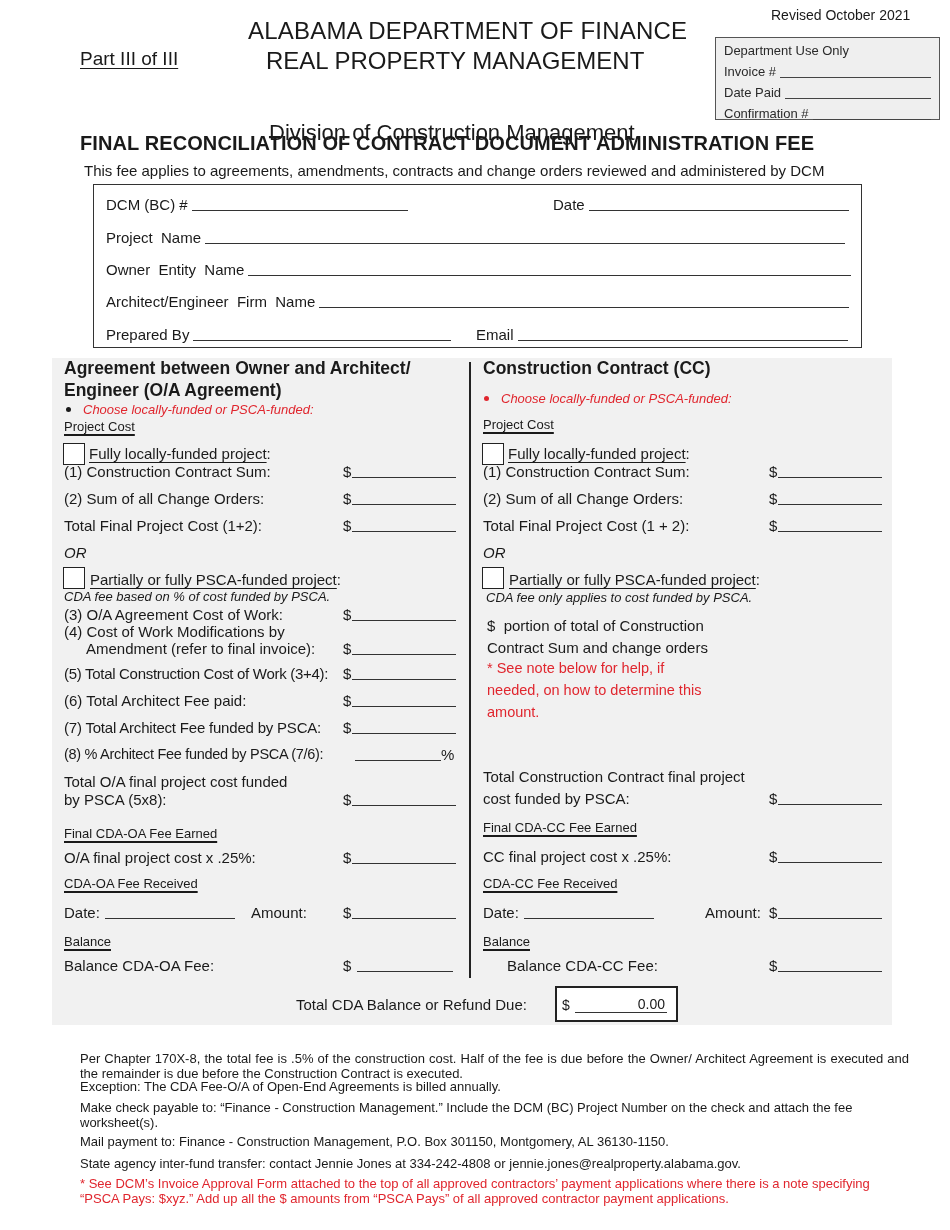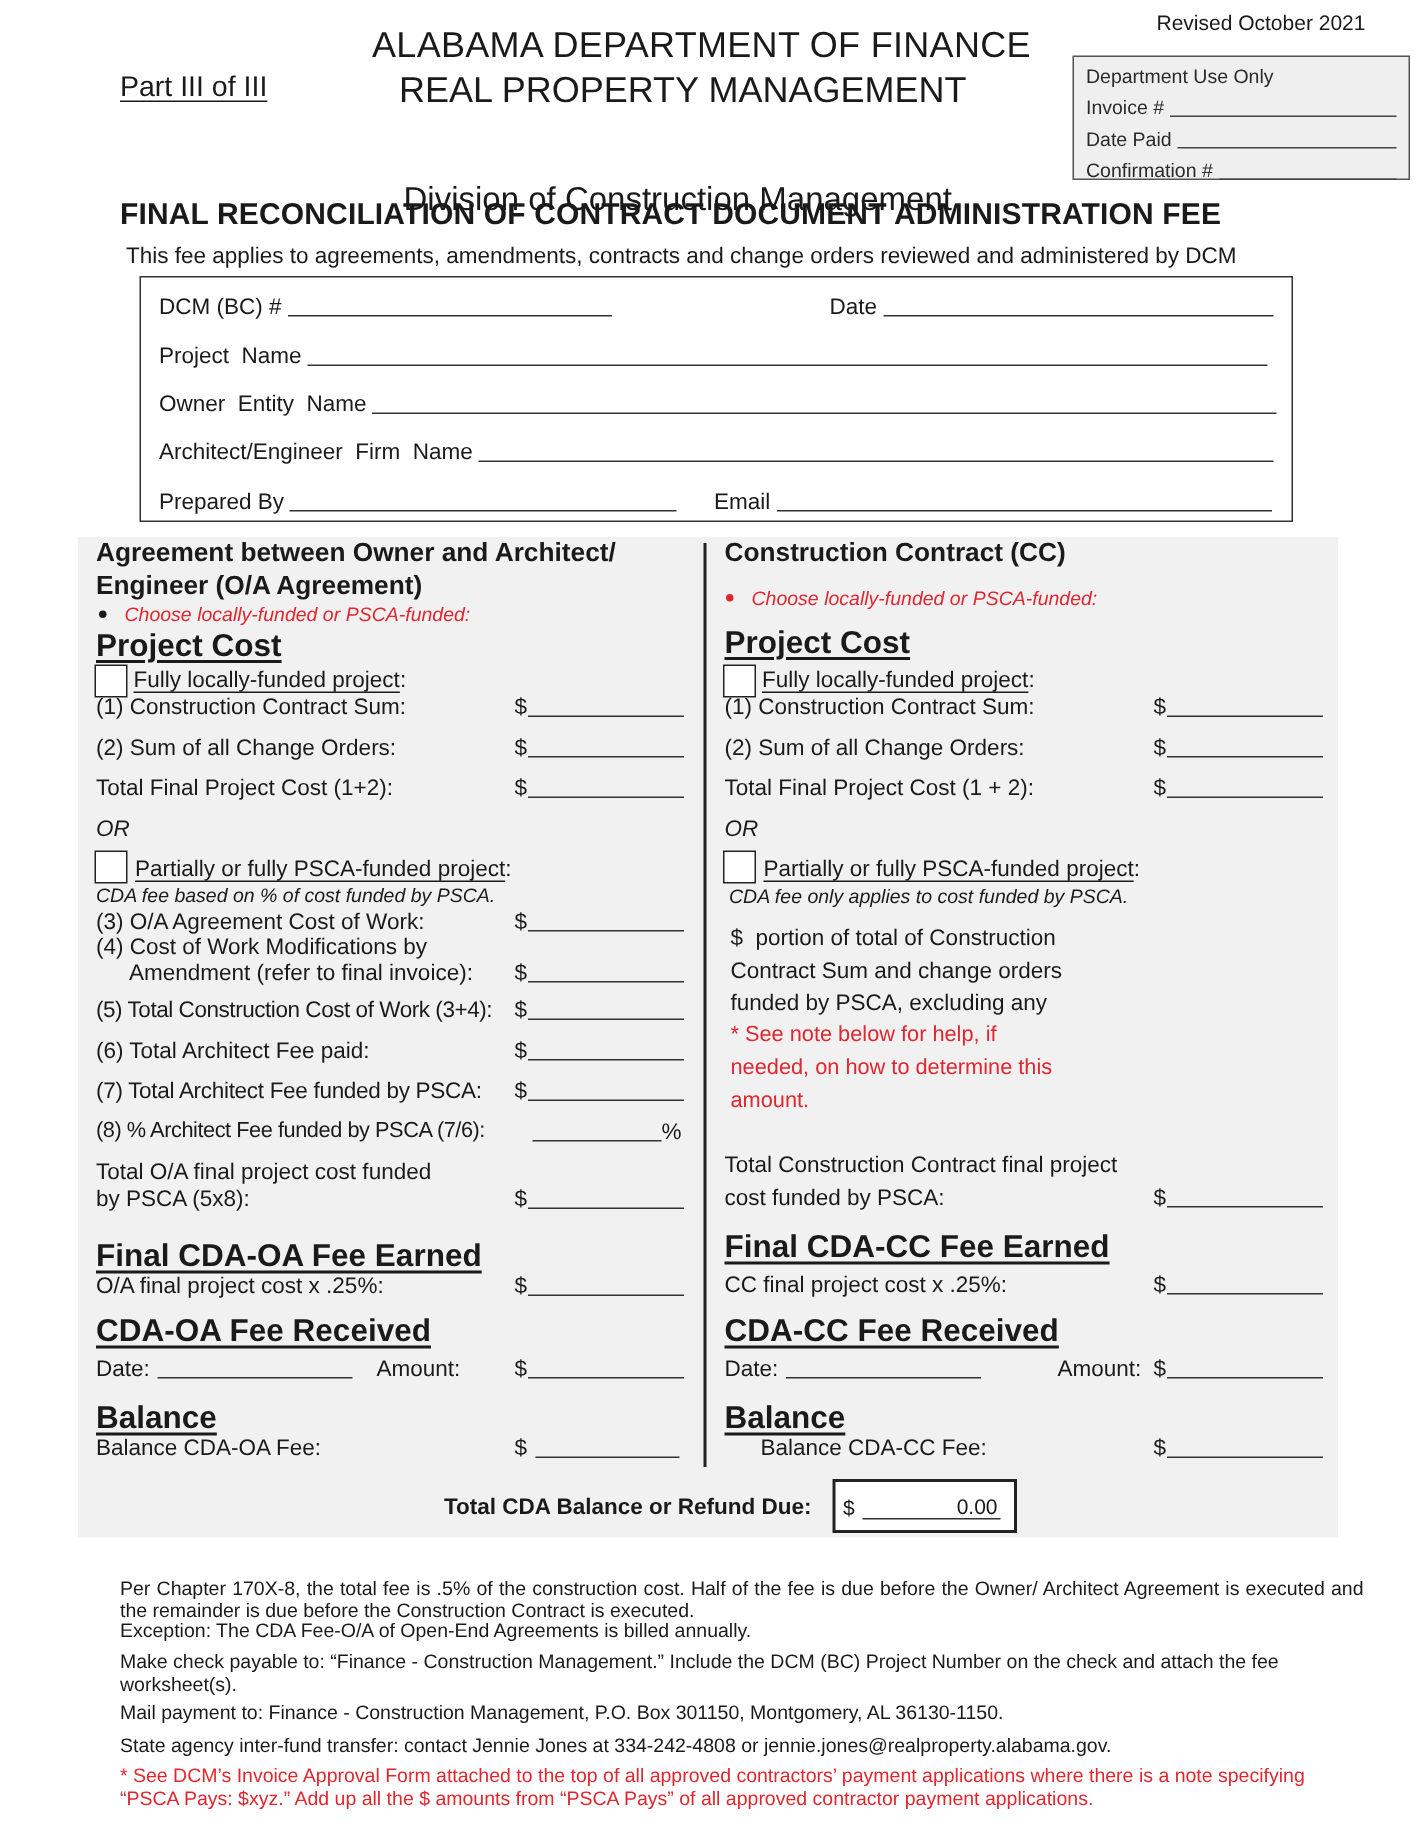--- a/index.html
+++ b/index.html
@@ -24,33 +24,33 @@
   
   .info-box { left: 93px; top: 184px; width: 769px; height: 164px; border: 1.5px solid #333; background: #fff; }
   .info-row { position: absolute; font-size: 15px; display: flex; align-items: flex-end; }
   .info-row .blank { border-bottom: 1px solid #333; height: 14px; margin-left: 4px; margin-bottom: 2px; }
 
   
   .panel { left: 52px; top: 358px; width: 840px; height: 667px; background: #f1f1f1; }
   .divider { left: 469px; top: 362px; width: 2px; height: 616px; background: #222; }
 
   .h-sec { font-size: 17.5px; font-weight: bold; line-height: 22px; }
-  .h-sub { font-size: 21px; font-weight: bold; text-decoration: underline; text-underline-offset: 3px; text-decoration-thickness: 1.5px; }
+  .h-sub { font-size: 13px; font-weight: normal; text-decoration: underline; text-underline-offset: 3px; text-decoration-thickness: 1.5px; }
   .red-italic { font-size: 13px; font-style: italic; color: #e0262e; }
   .bullet { display: inline-block; width: 5px; height: 5px; border-radius: 50%; margin-right: 12px; vertical-align: middle; position: relative; top: -1px; }
   .txt { font-size: 15px; }
   .ital { font-size: 15px; font-style: italic; }
   .small-ital { font-size: 13px; font-style: italic; }
   .red { color: #e0262e; font-size: 14.5px; }
   .cb { position: absolute; width: 22px; height: 22px; border: 1.5px solid #222; background: #fff; }
   .u { text-decoration: underline; text-underline-offset: 3px; }
   .amt { position: absolute; font-size: 15px; display: flex; align-items: flex-end; }
   .amt .ln { border-bottom: 1px solid #333; height: 14px; margin-left: 1px; margin-bottom: 2px; }
 
-  .total-label { left: 296px; top: 996px; font-size: 15px; font-weight: bold; }
+  .total-label { left: 296px; top: 996px; font-size: 15px; font-weight: normal; }
   .total-box { left: 555px; top: 986px; width: 123px; height: 36px; border: 2px solid #222; background: #fff; font-size: 14px; }
   .total-box .dollar { position: absolute; left: 5px; top: 9px; }
   .total-box .val { position: absolute; left: 18px; top: 9px; width: 92px; text-align: right; border-bottom: 1px solid #333; padding-right: 2px; line-height: 15px; }
 
   
   .note { left: 80px; font-size: 13px; line-height: 15px; white-space: normal; width: 829px; color: #1a1a1a; }
   .note.just { text-align: justify; text-align-last: left; }
   .note.red-note { color: #e0262e; }
 </style>
 </head>
@@ -249,21 +249,20 @@
 
 <div class="abs ital" style="left:483px; top:544px;">OR</div>
 
 <div class="cb" style="left:482px; top:567px;"></div>
 <div class="abs txt" style="left:509px; top:571px;"><span class="u">Partially or fully PSCA-funded project</span>:</div>
 <div class="abs small-ital" style="left:486px; top:590px;">CDA fee only applies to cost funded by PSCA.</div>
 
 <div class="abs txt" style="left:487px; top:615px; line-height:21.7px; white-space:normal;">
   <div style="white-space:pre">$  portion of total of Construction</div>
   <div>Contract Sum and change orders</div>
-  <div>funded by PSCA, excluding any</div>
   <div class="red">* See note below for help, if</div>
   <div class="red">needed, on how to determine this</div>
   <div class="red">amount.</div>
 </div>
 
 <div class="abs txt" style="left:483px; top:768px;">Total Construction Contract final project</div>
 <div class="abs txt" style="left:483px; top:790px;">cost funded by PSCA:</div>
 <div class="amt" style="left:769px; top:790px;">
     <span>$</span>
     <span class="ln" style="width:104px"></span>

